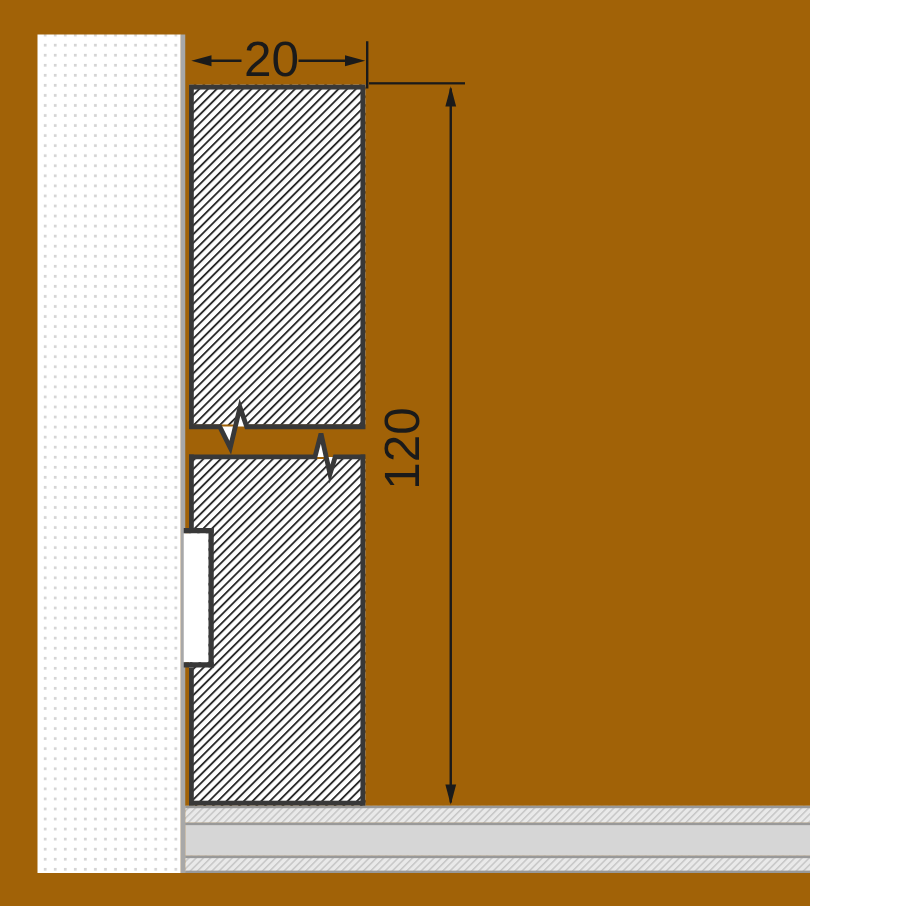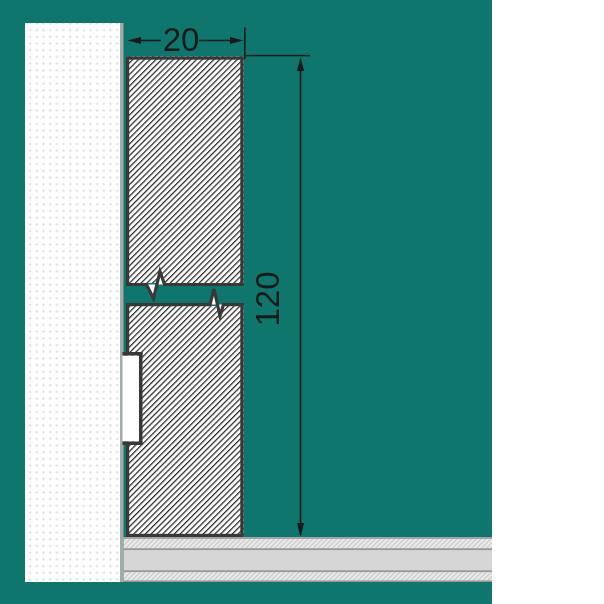--- a/index.html
+++ b/index.html
@@ -5,23 +5,23 @@
   html, body {
     margin: 0;
     padding: 0;
     background: #ffffff;
     width: 604px;
     height: 604px;
     font-family: "Liberation Sans", sans-serif;
   }
   .canvas {
     position: relative;
-    width: 492px;
+    width: 540px;
     height: 604px;
-    background: #0f766e;
+    background: #a16207;
     overflow: hidden;
   }
   svg { display: block; }
   .dim-text {
     font-family: "Liberation Sans", sans-serif;
     font-size: 33px;
     fill: #1a1a1a;
   }
 </style>
 </head>

